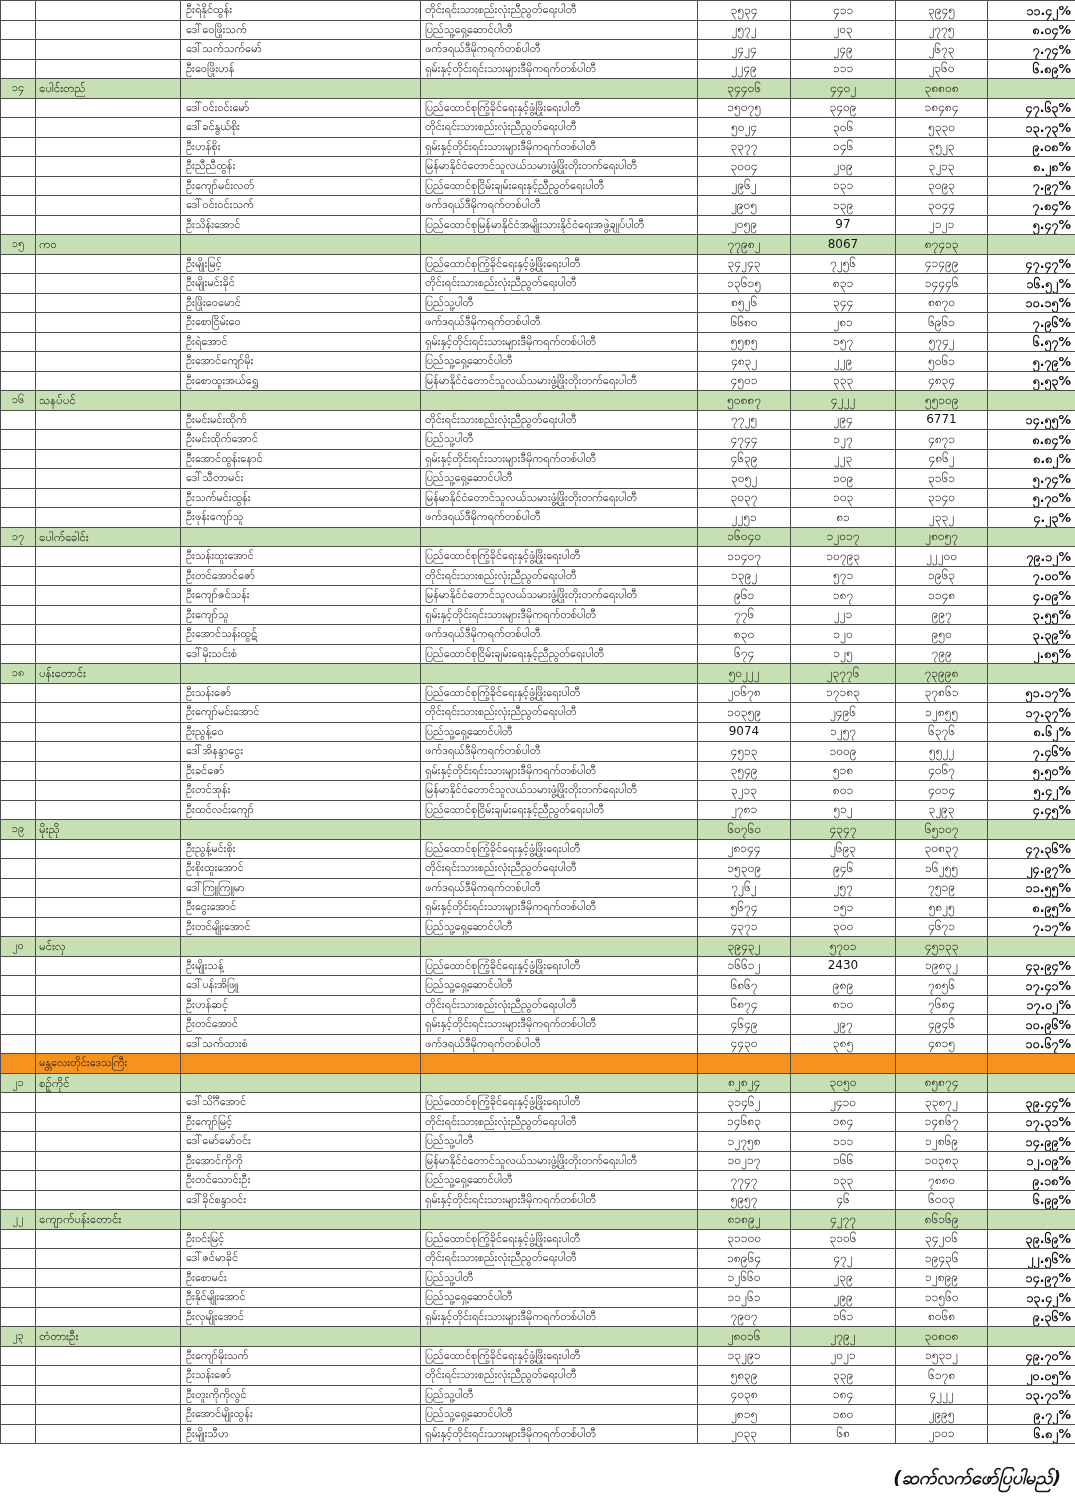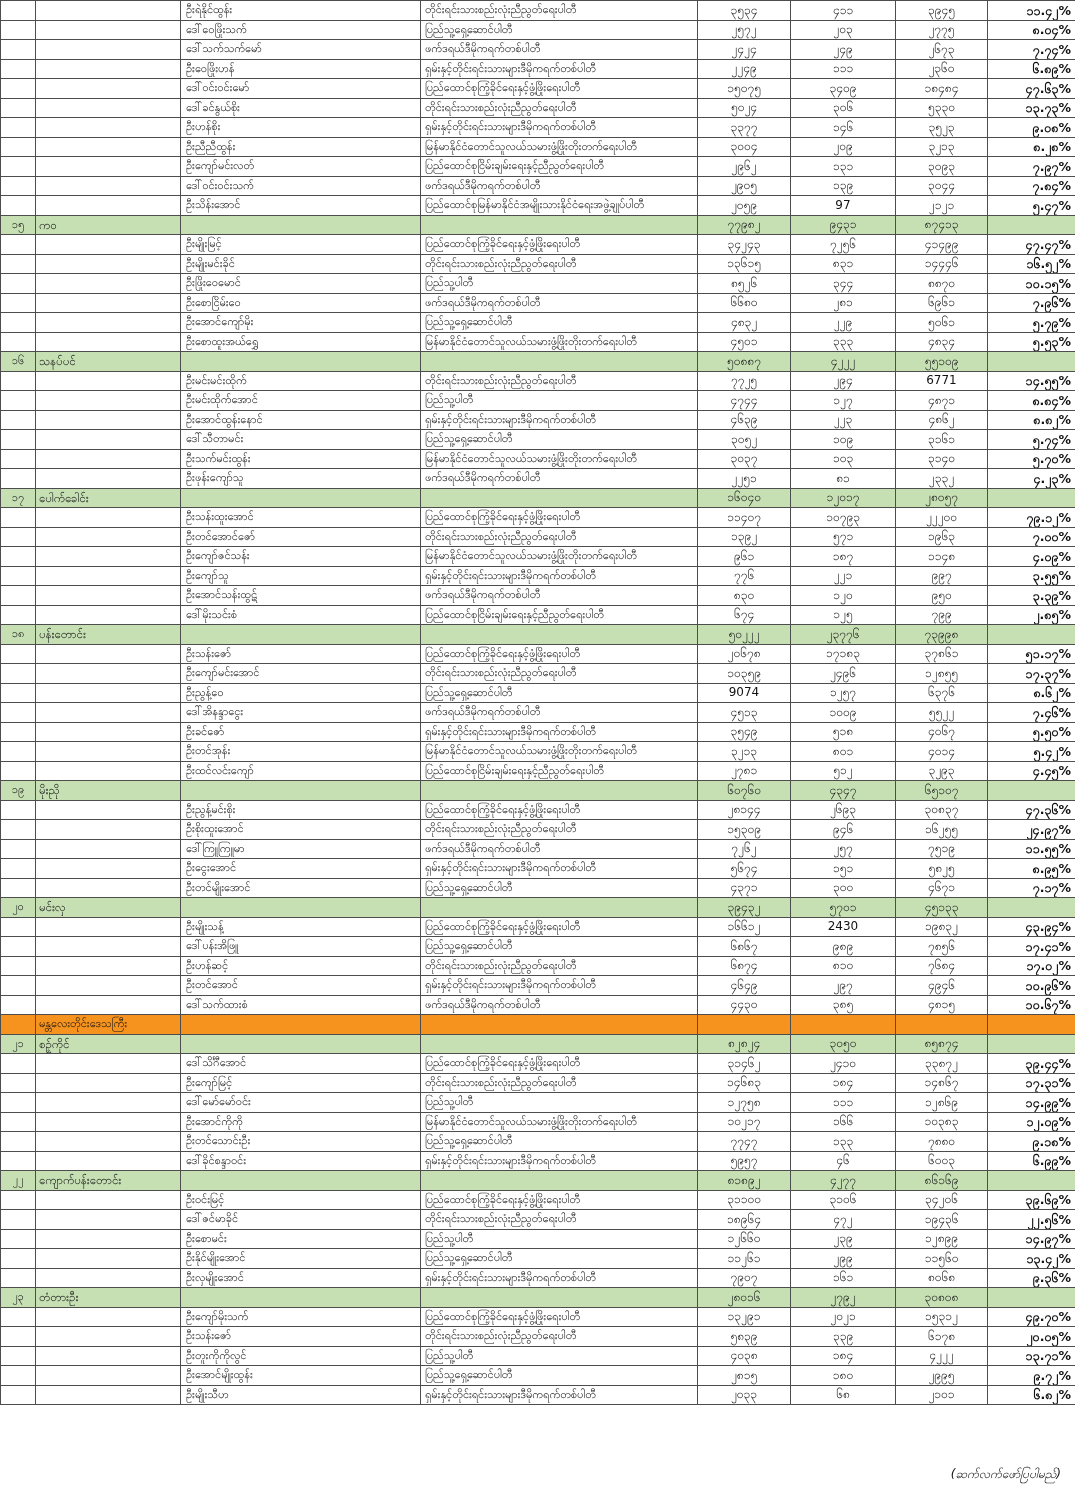--- a/index.html
+++ b/index.html
@@ -25,22 +25,22 @@
   td.party{padding-left:4px;}
   td.v{text-align:center;font-size:12px;}
   td.pct{text-align:right;font-weight:bold;font-size:12.5px;padding-right:4px;}
   tr.town-hdr td{background:var(--green);}
   tr.region td{background:var(--orange);}
   tr.town-hdr td.town{font-size:11.5px;}
   #footer-note{
     position:absolute;
     top:1466px;
     right:14px;
-    font-size:12px;
-    font-weight:normal;
+    font-size:18px;
+    font-weight:bold;
     font-style:italic;
   }
 </style>
 </head>
 <body style="--green: #c6e0b4; --orange: #f6921e;">
 
 <table>
   <colgroup>
     <col style="width:35px">
       <col style="width:145px">
@@ -85,20 +85,30 @@
       <tr>
         <td class="no"></td>
         <td class="town"></td>
         <td class="cand">ဦးဝေဖြိုးဟန်</td>
         <td class="party">ရှမ်းနှင့်တိုင်းရင်းသားများဒီမိုကရက်တစ်ပါတီ</td>
         <td class="v">၂၂၄၉</td>
         <td class="v">၁၁၁</td>
         <td class="v">၂၃၆၀</td>
         <td class="pct">၆.၈၉%</td>
       </tr>
+      <tr class="town-hdr">
+        <td class="no">၁၄</td>
+        <td class="town">ပေါင်းတည်</td>
+        <td class="cand"></td>
+        <td class="party"></td>
+        <td class="v">၃၄၄၀၆</td>
+        <td class="v">၄၄၀၂</td>
+        <td class="v">၃၈၈၀၈</td>
+        <td class="pct"></td>
+      </tr>
       <tr>
         <td class="no"></td>
         <td class="town"></td>
         <td class="cand">ဒေါ်ဝင်းဝင်းမော်</td>
         <td class="party">ပြည်ထောင်စုကြံ့ခိုင်ရေးနှင့်ဖွံ့ဖြိုးရေးပါတီ</td>
         <td class="v">၁၅၀၇၅</td>
         <td class="v">၃၄၀၉</td>
         <td class="v">၁၈၄၈၄</td>
         <td class="pct">၄၇.၆၃%</td>
       </tr>
@@ -161,21 +171,21 @@
         <td class="v">97</td>
         <td class="v">၂၁၂၁</td>
         <td class="pct">၅.၄၇%</td>
       </tr>
       <tr class="town-hdr">
         <td class="no">၁၅</td>
         <td class="town">ကဝ</td>
         <td class="cand"></td>
         <td class="party"></td>
         <td class="v">၇၇၉၈၂</td>
-        <td class="v">၉၄၃၁</td>
+        <td class="v">8067</td>
         <td class="v">၈၇၄၁၃</td>
         <td class="pct"></td>
       </tr>
       <tr>
         <td class="no"></td>
         <td class="town"></td>
         <td class="cand">ဦးမျိုးမြင့်</td>
         <td class="party">ပြည်ထောင်စုကြံ့ခိုင်ရေးနှင့်ဖွံ့ဖြိုးရေးပါတီ</td>
         <td class="v">၃၄၂၄၃</td>
         <td class="v">၇၂၅၆</td>
@@ -208,20 +218,30 @@
         <td class="cand">ဦးစောငြိမ်းဝေ</td>
         <td class="party">ဖက်ဒရယ်ဒီမိုကရက်တစ်ပါတီ</td>
         <td class="v">၆၆၈၀</td>
         <td class="v">၂၈၁</td>
         <td class="v">၆၉၆၁</td>
         <td class="pct">၇.၉၆%</td>
       </tr>
       <tr>
         <td class="no"></td>
         <td class="town"></td>
+        <td class="cand">ဦးရဲအောင်</td>
+        <td class="party">ရှမ်းနှင့်တိုင်းရင်းသားများဒီမိုကရက်တစ်ပါတီ</td>
+        <td class="v">၅၅၈၅</td>
+        <td class="v">၁၅၇</td>
+        <td class="v">၅၇၄၂</td>
+        <td class="pct">၆.၅၇%</td>
+      </tr>
+      <tr>
+        <td class="no"></td>
+        <td class="town"></td>
         <td class="cand">ဦးအောင်ကျော်မိုး</td>
         <td class="party">ပြည်သူ့ရှေ့ဆောင်ပါတီ</td>
         <td class="v">၄၈၃၂</td>
         <td class="v">၂၂၉</td>
         <td class="v">၅၀၆၁</td>
         <td class="pct">၅.၇၉%</td>
       </tr>
       <tr>
         <td class="no"></td>
         <td class="town"></td>

